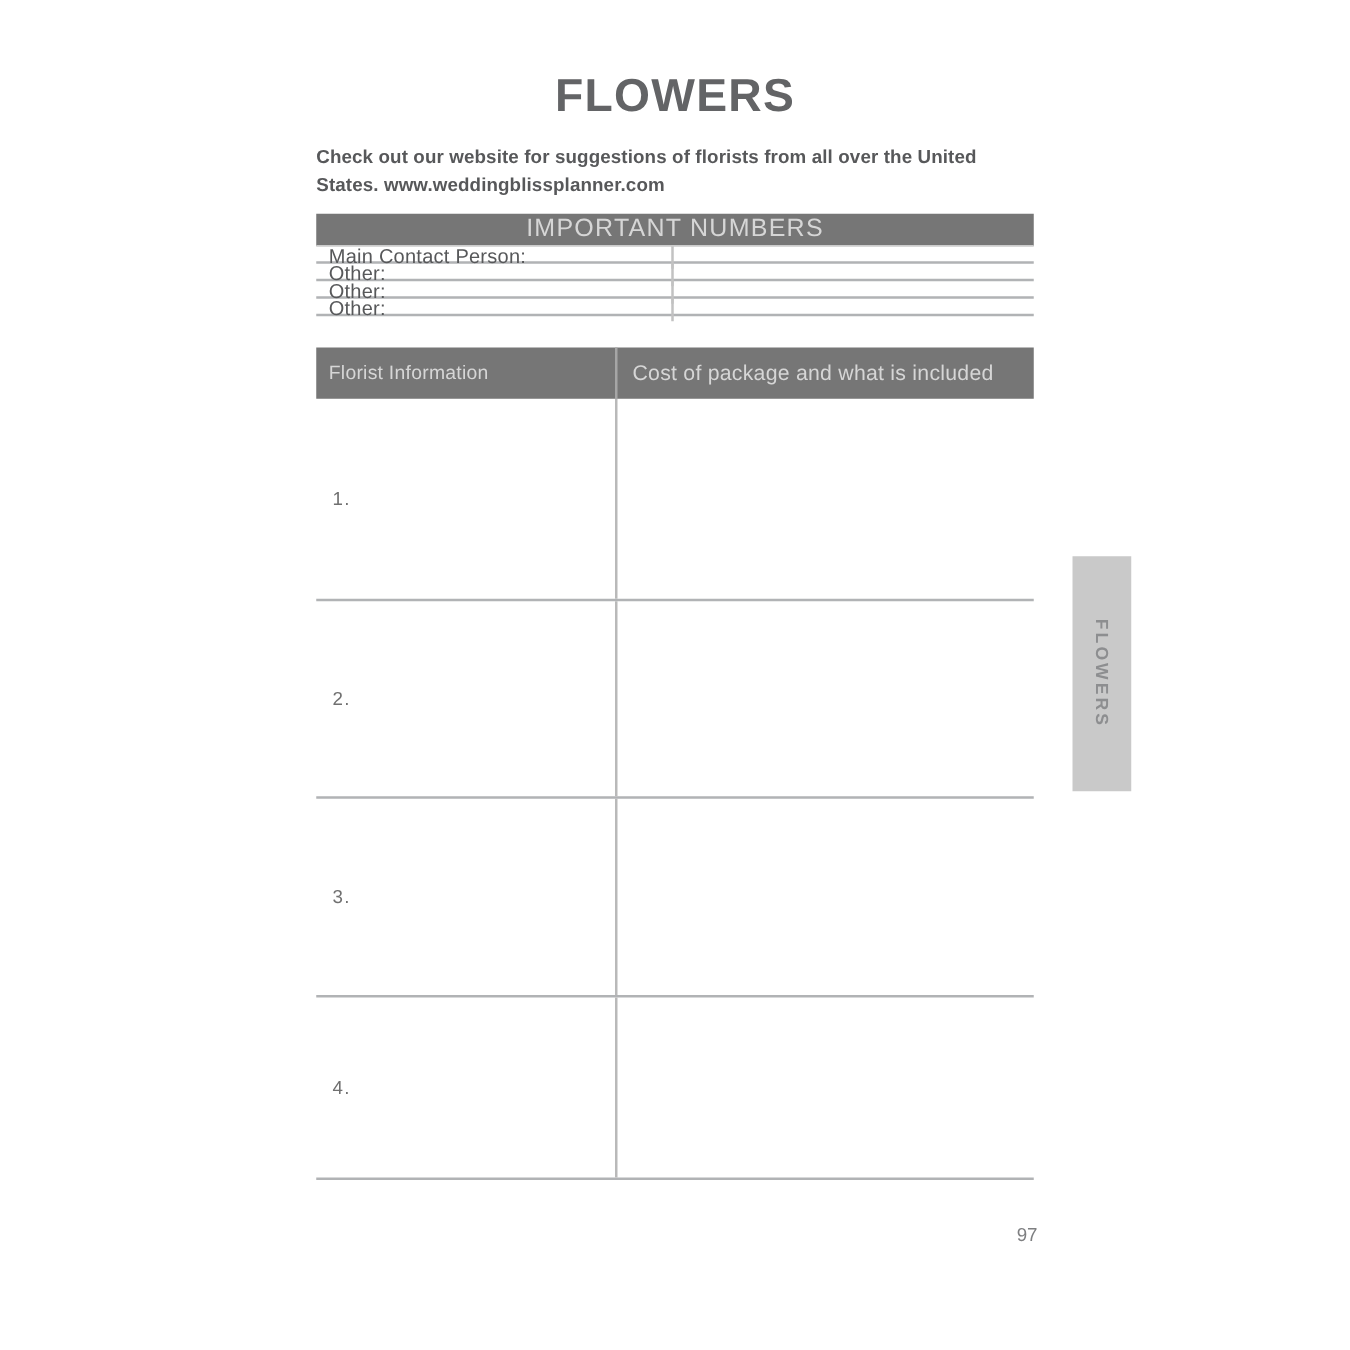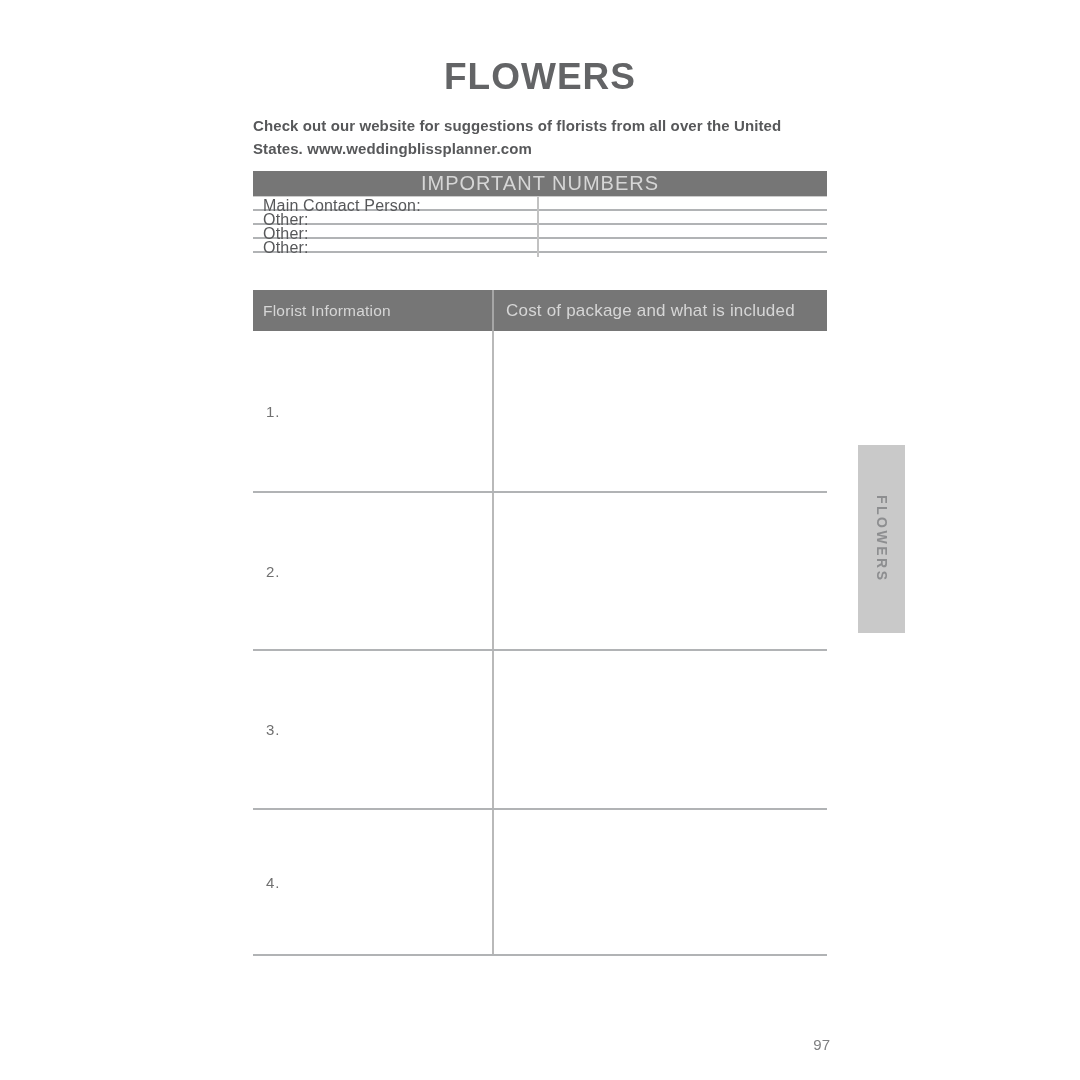--- a/index.html
+++ b/index.html
@@ -64,21 +64,21 @@
     width: 286px;
     border-right: 2px solid #c2c2c2;
     display: flex; align-items: center;
     padding-left: 10px;
     font-size: 16px;
     color: var(--body-text);
     letter-spacing: 0.2px;
   }
   .t1-value { flex: 1; }
   
-  .t2 { margin-top: 37px; }
+  .t2 { margin-top: 25px; }
   .t2-header {
     height: 41px;
     background: var(--header-bg);
     display: flex;
   }
   .t2-header .c1 {
     width: 241px;
     border-right: 2px solid var(--divider-light);
     display: flex; align-items: center;
     padding-left: 10px;
@@ -123,21 +123,21 @@
   .side-tab-label {
     writing-mode: vertical-rl;
     font-weight: bold;
     font-size: 14px;
     letter-spacing: 2.5px;
     color: var(--tab-text);
   }
   
   .page-num {
     position: absolute;
-    left: 806px; top: 1036px;
+    left: 806px; top: 980px;
     width: 24px;
     text-align: right;
     font-size: 15px;
     color: #7e7f81;
   }
 </style>
 </head>
 <body>
 
 <div class="content">

